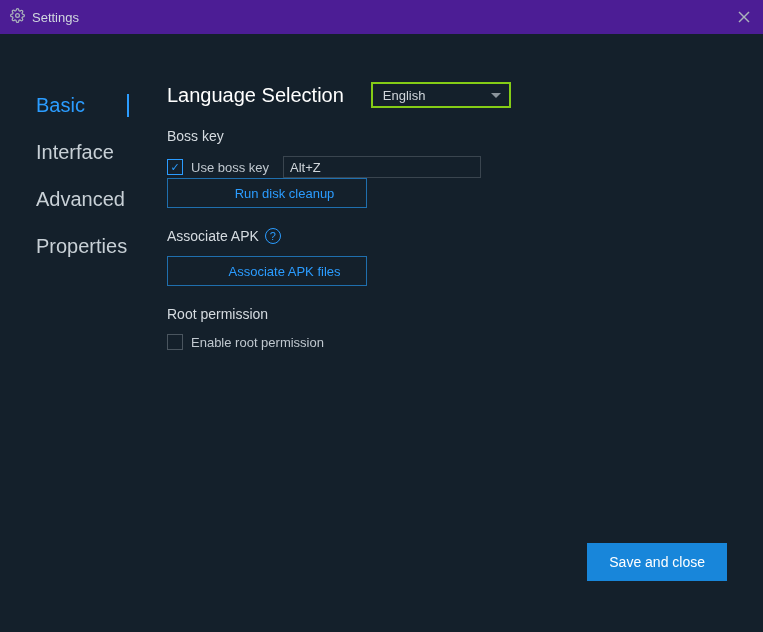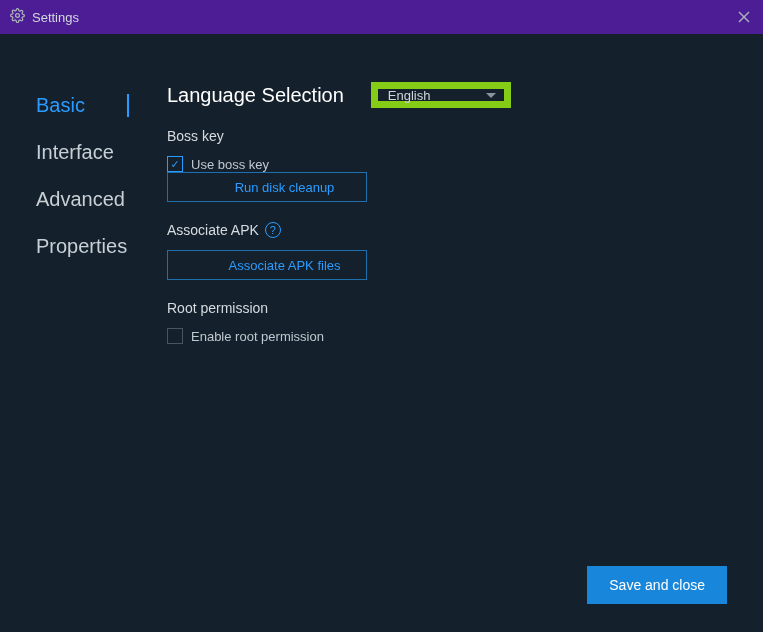--- a/index.html
+++ b/index.html
@@ -95,21 +95,21 @@
     margin-top: 0;
   }
   .lang-label {
     color: #ffffff;
     font-size: 20px;
     margin-right: 27px;
   }
   .select {
     width: 140px;
     height: 26px;
-    border: 7px solid #84cc16;
+    border: 2px solid #84cc16;
     background: #14202b;
     display: flex;
     align-items: center;
     justify-content: space-between;
     padding: 0 8px 0 10px;
     color: #d0d6db;
     font-size: 13px;
     cursor: pointer;
   }
   .select .caret {
@@ -176,21 +176,21 @@
     color:#2b9cff;
     font-size:11px;
     display:inline-flex;
     align-items:center;
     justify-content:center;
     line-height:1;
   }
   .footer {
     position: absolute;
     right: 36px;
-    bottom: 28px;
+    bottom: 51px;
     padding-left: 20px;
   }
   .primary-btn {
     background: #1886da;
     color: #fff;
     border: none;
     height: 38px;
     padding: 0 22px;
     font-size: 14px;
     cursor: pointer;
@@ -242,20 +242,21 @@
         <span class="caret"></span>
       </div>
     </div>
 
     <div class="section-label">Boss key</div>
     <div class="check-row">
       <span class="checkbox">
         <span class="checkmark">✓</span>
       </span>
       <span class="check-text">Use boss key</span>
+      <input class="hotkey-input" value="Alt+Z" style="">
     </div>
 
     <div class="outline-btn">
       <span>Run disk cleanup</span>
     </div>
 
     <div class="section-label">
       <span>Associate APK</span>
       <span class="help-icon">?</span>
     </div>

